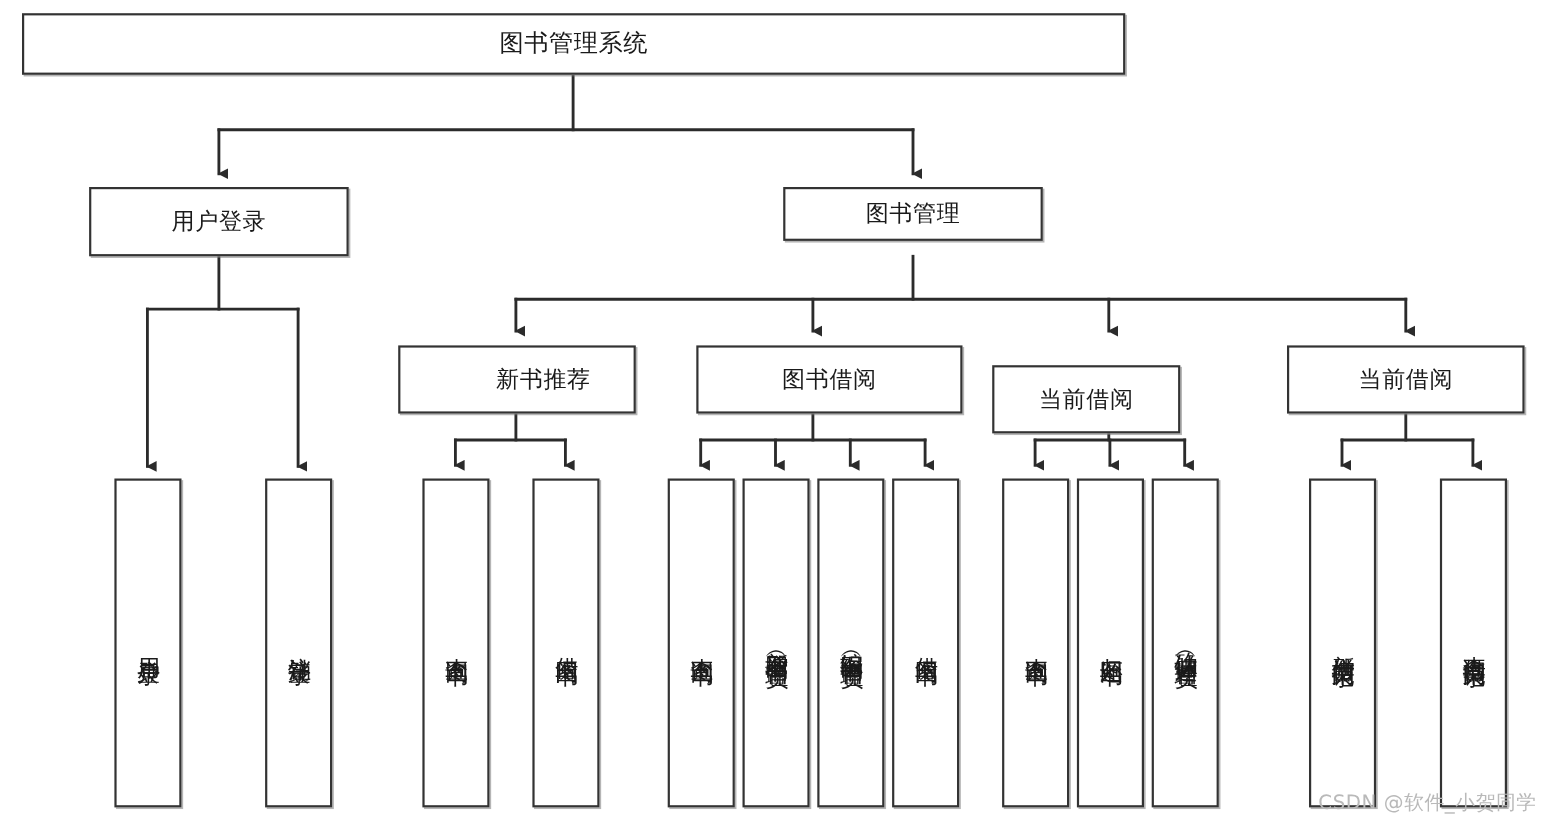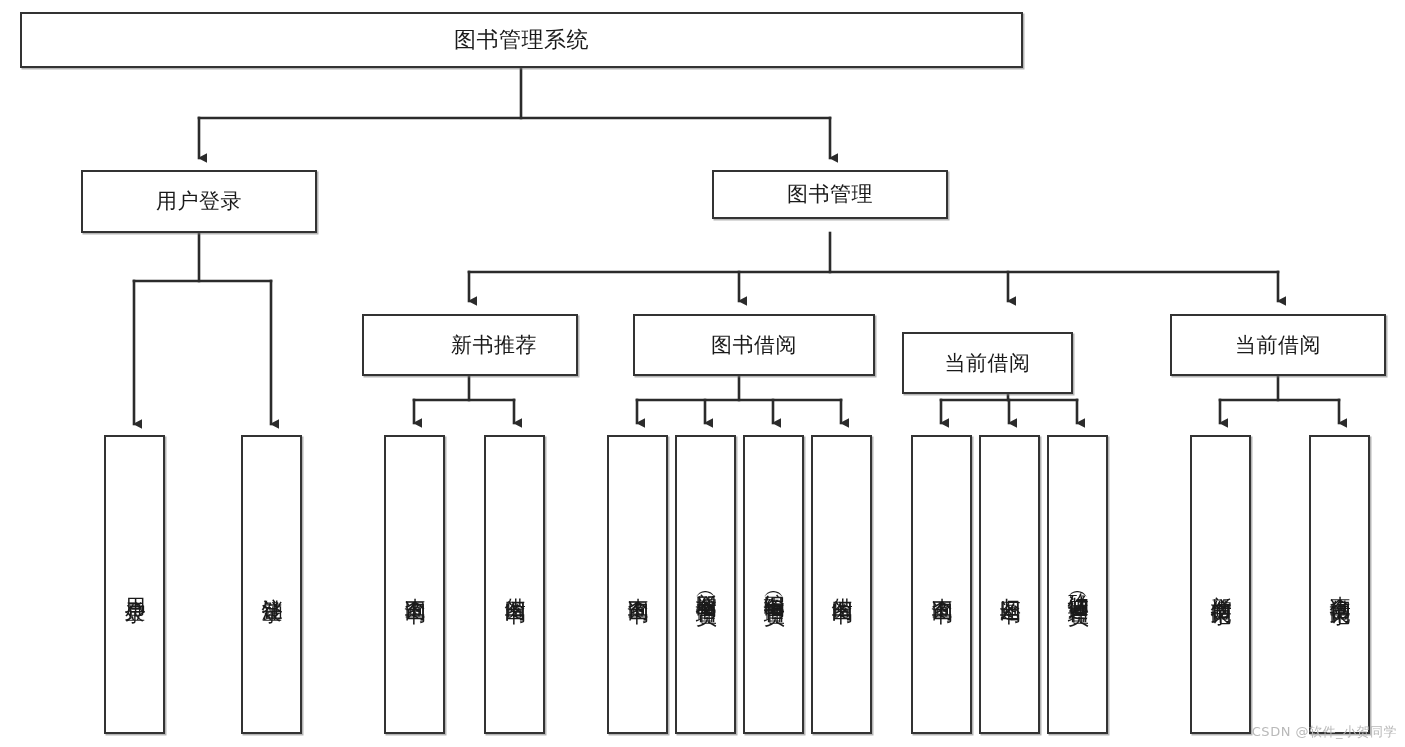--- a/index.html
+++ b/index.html
@@ -60,21 +60,21 @@
     text-orientation: upright;
     font-size: 21px;
     line-height: 1.12;
     letter-spacing: 2px;
     white-space: nowrap;
   }
   .watermark {
     position: absolute;
     right: 8px;
     bottom: 6px;
-    font-size: 13px;
+    font-size: 18px;
     color: #b9b9b9;
     white-space: nowrap;
     letter-spacing: 0.5px;
   }
 </style>
 </head>
 <body>
 
 <div id="canvas">
 

